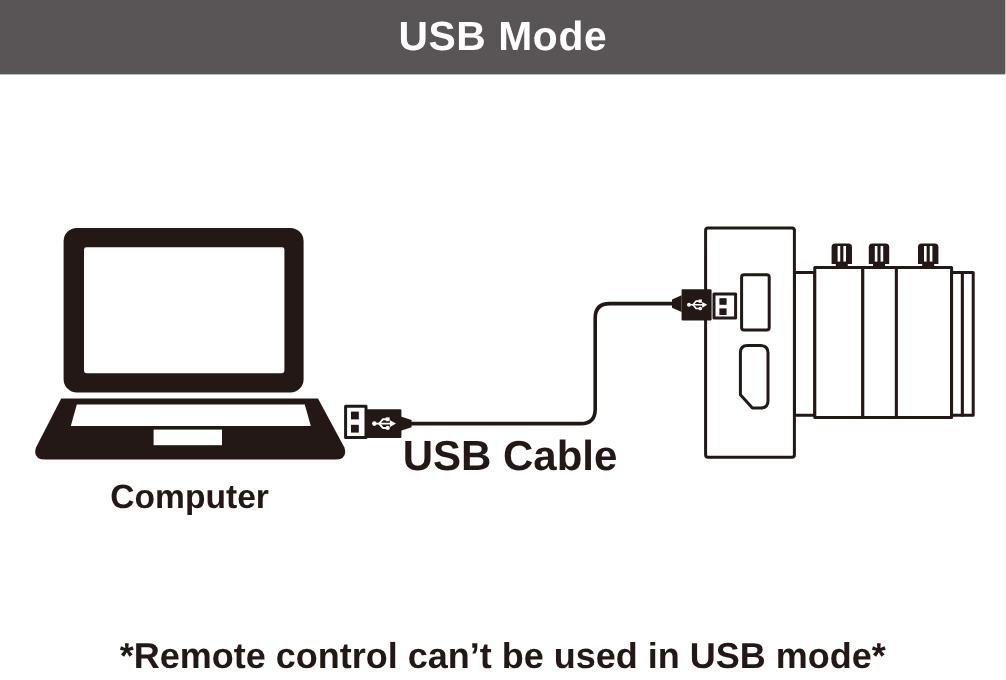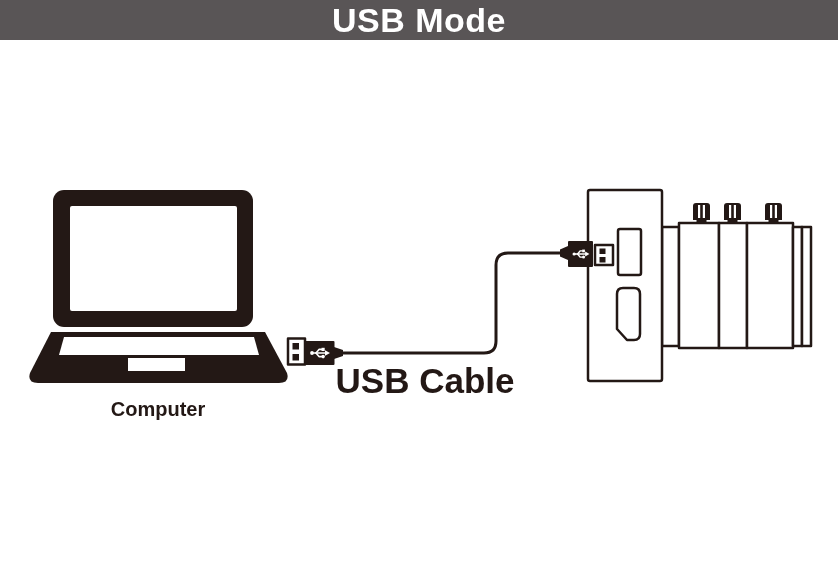--- a/index.html
+++ b/index.html
@@ -8,33 +8,33 @@
     --ink:#231815;
     --background:#ffffff;
   }
   html,body{margin:0;padding:0;}
   body{background:#e9e9e9;font-family:"Liberation Sans",sans-serif;}
   #page{
     position:relative;width:838px;height:567px;background:var(--background,#fff);
     overflow:hidden;margin:0 auto;
   }
   .header{
-    position:absolute;left:0;top:0;width:838px;height:40px;
+    position:absolute;left:0;top:0;width:838px;height:62px;
     background:var(--header-bg,#595556);
     display:flex;align-items:center;justify-content:center;
   }
   .header .title{
     color:var(--header-text,#fff);font-size:34px;font-weight:bold;letter-spacing:.5px;
   }
   #diagram{position:absolute;left:0;top:58px;}
   .lbl{
     position:absolute;transform:translateX(-50%);
     color:var(--ink,#231815);font-weight:bold;white-space:nowrap;
   }
-  .lbl-computer{left:158px;top:398px;font-size:20px;}
+  .lbl-computer{left:158px;top:398px;font-size:28px;}
   .lbl-cable{left:425px;top:361px;font-size:35px;}
   .lbl-camera{left:627px;top:389px;font-size:26px;}
   .footnote{
     position:absolute;left:0;top:531px;width:838px;text-align:center;
     color:var(--ink,#231815);font-weight:bold;font-size:30px;white-space:nowrap;
   }
   
   .f-ink{fill:var(--ink,#231815);}
   .f-white{fill:#ffffff;}
   .o-ink{fill:#ffffff;stroke:var(--ink,#231815);stroke-width:2.5;stroke-linejoin:round;}
@@ -122,13 +122,14 @@
       <use href="#trident" transform="translate(580.5,254) scale(0.85)"></use>
       <rect class="o-ink" x="595" y="245" width="18" height="20"></rect>
       <rect class="f-ink" x="599.5" y="248.5" width="6" height="5.5"></rect>
       <rect class="f-ink" x="599.5" y="257" width="6" height="5.5"></rect>
     </g>
   </svg>
 
   <div class="lbl lbl-computer">Computer</div>
   <div class="lbl lbl-cable">USB Cable</div>
 
+  <div class="footnote">*Remote control can’t be used in USB mode*</div>
 </div>
 
 </body></html>

